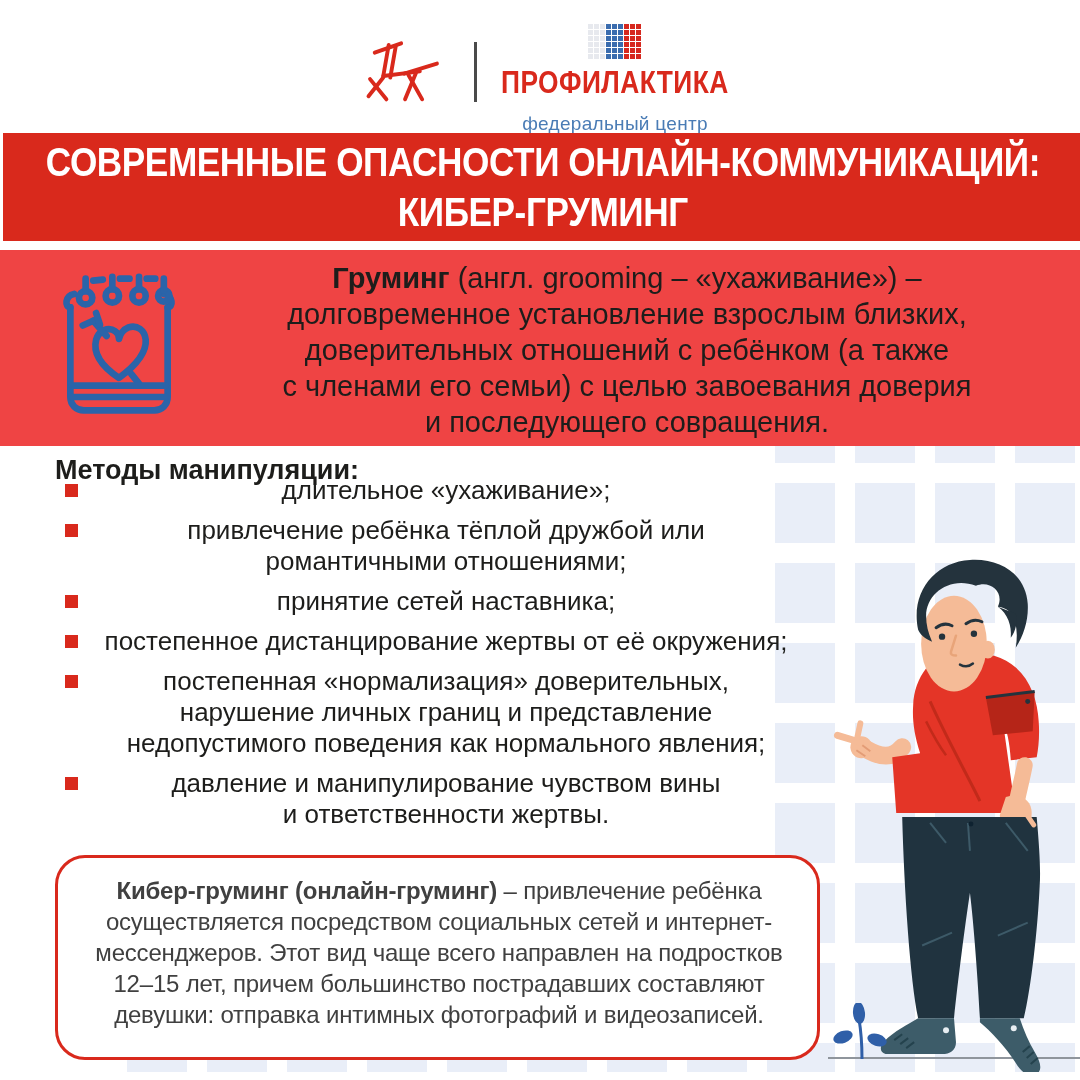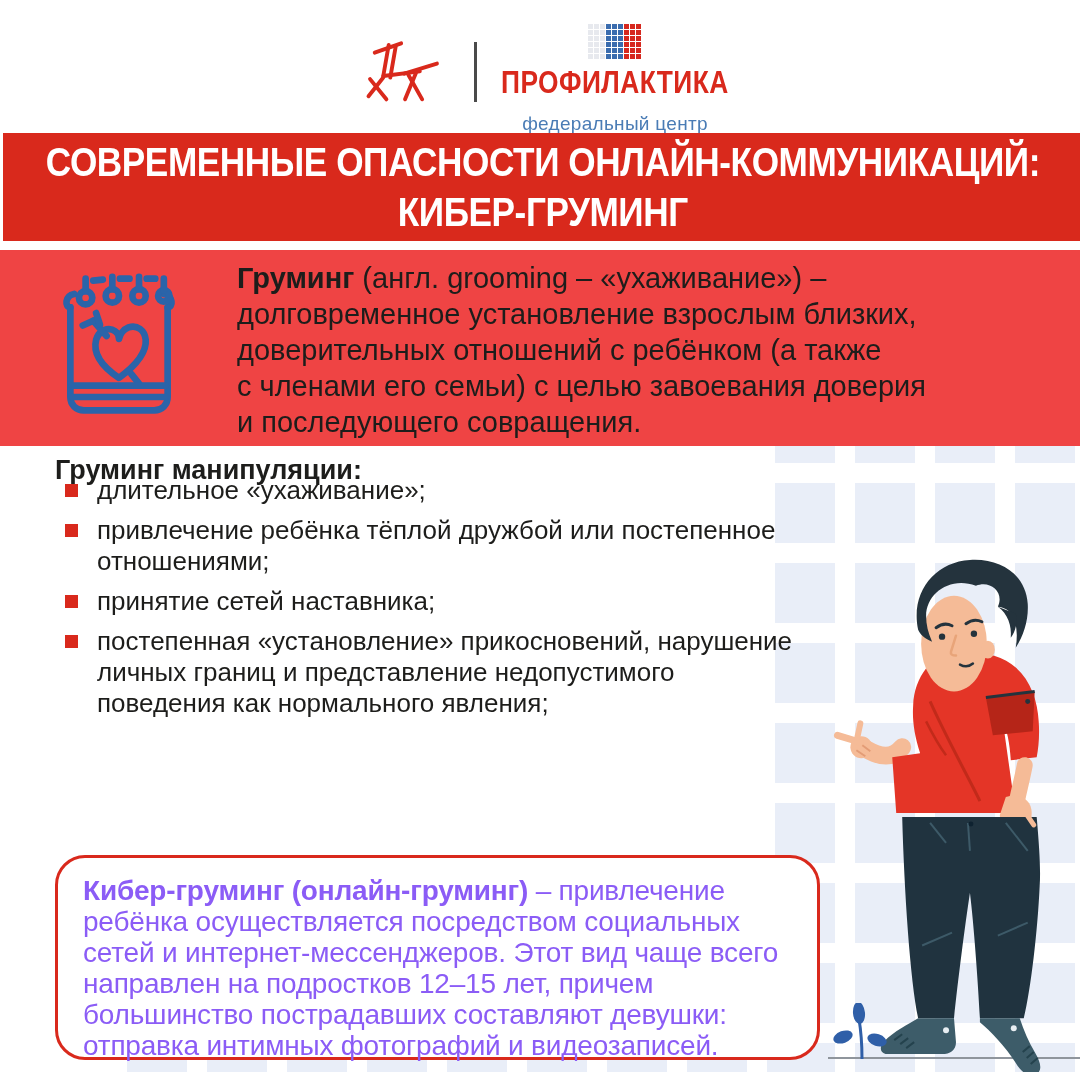--- a/index.html
+++ b/index.html
@@ -1,17 +1,17 @@
 <!DOCTYPE html>
 <html><head>
 <meta charset="utf-8">
 <style>
   html,body{margin:0;padding:0;background:#ffffff;}
   .canvas{position:relative;width:1080px;height:1072px;background:#ffffff;overflow:hidden;
-          font-family:"Liberation Sans",sans-serif;color:#1d1d1b;}
+          font-family:"Liberation Sans",sans-serif;color:#1d1d1b;text-align:center;}
 
   
   .grid-pattern{position:absolute;z-index:0;background-color:#e9eef8;
     background-image:
       repeating-linear-gradient(to right, transparent 0 60px, #ffffff 60px 80px),
       repeating-linear-gradient(to bottom, transparent 0 60px, #ffffff 60px 80px);}
   .grid-right{left:775px;top:403px;width:305px;height:677px;}
   .grid-bottom{left:127px;top:1043px;width:648px;height:37px;}
 
   
@@ -44,21 +44,21 @@
   
   .methods-heading{position:absolute;left:55px;top:455px;font-size:27px;font-weight:bold;z-index:2;}
   .methods-list{position:absolute;left:55px;top:475px;width:740px;list-style:none;margin:0;padding:0;z-index:2;}
   .methods-list li{position:relative;padding-left:42px;margin-bottom:9px;font-size:26px;line-height:31px;}
   .bullet{position:absolute;left:10px;top:9px;width:13px;height:13px;background:#d9291c;}
 
   
   .callout-box{position:absolute;left:55px;top:855px;width:765px;height:205px;box-sizing:border-box;
     background:#ffffff;border:3px solid #d9291c;border-radius:30px;z-index:2;
     padding:17px 22px 0 25px;}
-  .callout-text{font-size:28px;line-height:31px;letter-spacing:-0.2px;color:#8b5cf6;}
+  .callout-text{font-size:24px;line-height:31px;letter-spacing:-0.2px;color:#404040;}
   .callout-text b{font-weight:bold;}
 
   
   .ground-line{position:absolute;left:828px;top:1057px;width:252px;height:2px;background:#8f959c;z-index:1;}
   .man{position:absolute;left:830px;top:552px;width:250px;height:528px;z-index:2;}
   .plant{position:absolute;left:832px;top:1003px;width:58px;height:56px;z-index:2;}
 </style>
 </head>
 <body>
 
@@ -114,26 +114,28 @@
         <path d="M41,44 L45,56"></path>
       <path d="M78,108 L86,118"></path>
       <path d="M16,120 L114,120"></path>
         <path d="M16,132 L114,132"></path>
     </svg>
     <div class="definition-text">
       <b>Груминг</b><span> (англ. grooming – «ухаживание») – долговременное установление взрослым близких, доверительных отношений с ребёнком (а также с&nbsp;членами его семьи) с целью завоевания доверия и&nbsp;последующего совращения.</span>
     </div>
   </div>
 
-  <div class="methods-heading">Груминг манипуляции:</div>
+  <div class="methods-heading">Методы манипуляции:</div>
   <ul class="methods-list">
     <li><span class="bullet"></span><span>длительное «ухаживание»;</span></li>
-    <li><span class="bullet"></span><span>привлечение ребёнка тёплой дружбой или постепенное отношениями;</span></li>
+    <li><span class="bullet"></span><span>привлечение ребёнка тёплой дружбой или романтичными отношениями;</span></li>
     <li><span class="bullet"></span><span>принятие сетей наставника;</span></li>
-    <li><span class="bullet"></span><span>постепенная «установление» прикосновений, нарушение личных границ и представление недопустимого поведения как нормального явления;</span></li>
+    <li><span class="bullet"></span><span>постепенное дистанцирование жертвы от её окружения;</span></li>
+    <li><span class="bullet"></span><span>постепенная «нормализация» доверительных, нарушение личных границ и представление недопустимого поведения как нормального явления;</span></li>
+    <li><span class="bullet"></span><span>давление и манипулирование чувством вины и&nbsp;ответственности жертвы.</span></li>
   </ul>
 
   <div class="callout-box">
     <div class="callout-text">
       <b>Кибер-груминг (онлайн-груминг)</b><span> – привлечение ребёнка осуществляется посредством социальных сетей и&nbsp;интернет-мессенджеров. Этот вид чаще всего направлен на подростков 12–15 лет, причем большинство пострадавших составляют девушки: отправка интимных фотографий и видеозаписей.</span>
     </div>
   </div>
 
   <div class="ground-line"></div>
 

